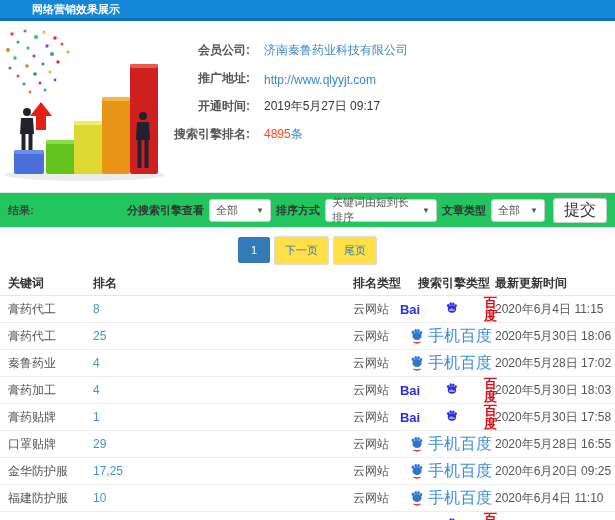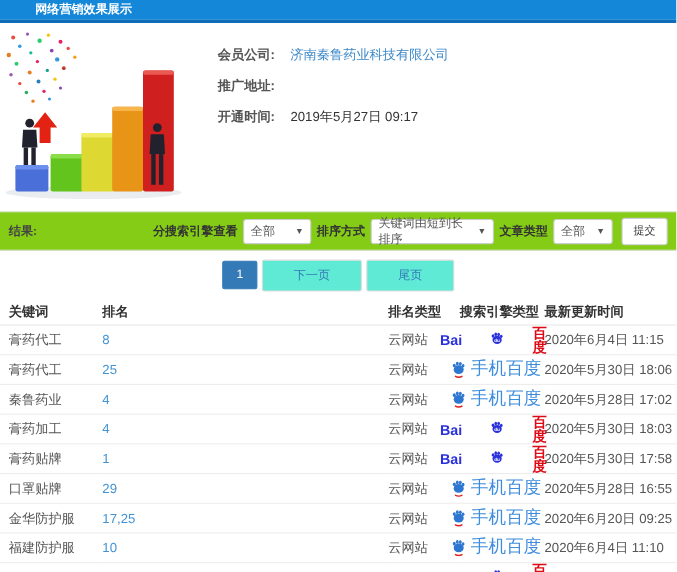--- a/index.html
+++ b/index.html
@@ -17,38 +17,38 @@
   .promo{position:absolute;left:0;top:7px;width:175px;height:155px;}
   .info{position:absolute;left:150px;top:10px;width:460px;}
   .info-row{display:flex;align-items:flex-end;height:28px;font-size:12px;}
   .info-label{width:100px;text-align:right;font-weight:bold;color:#555;flex:none;}
   .info-value{margin-left:14px;color:#333;}
   a.blue-link{color:#3a87c8;text-decoration:none;cursor:pointer;}
   .rank-count{color:#ff4a1a;}
   .rank-unit{color:#3a87c8;}
 
   
-  .filterbar{height:36px;background:#84cc16;border-top:1px solid #e3e3e3;border-bottom:1px solid #e3e3e3;
+  .filterbar{height:36px;background:#22c55e;border-top:1px solid #e3e3e3;border-bottom:1px solid #e3e3e3;
              display:flex;align-items:center;padding:0 8px;box-sizing:border-box;font-size:11px;}
   .result-label{font-weight:bold;color:#444;}
   .filter-group{margin-left:auto;display:flex;align-items:center;}
   .filter-label{font-weight:bold;color:#333;margin:0 5px;}
   .fake-select{background:#fff;border:1px solid #ccc;border-radius:3px;height:23px;
                display:inline-flex;align-items:center;justify-content:space-between;
                padding:0 6px;color:#555;cursor:pointer;box-sizing:border-box;}
   .sel-engine{width:62px;} .sel-sort{width:112px;} .sel-article{width:54px;}
   .caret{font-size:8px;color:#555;margin-left:5px;}
   .submit-btn{height:25px;margin-left:8px;padding:0 10px;background:#fff;border:1px solid #ccc;
-              border-radius:3px;font-size:10px;color:#333;cursor:pointer;
+              border-radius:3px;font-size:16px;color:#333;cursor:pointer;
               font-family:"Liberation Sans","DejaVu Sans",sans-serif;}
 
   
   .pagination{height:44px;display:flex;align-items:center;justify-content:center;}
-  .page-btn{border:1px solid #ddd;background:#5eead4;color:#337ab7;font-size:11px;
-            padding:6px 28px;margin:0 2px;cursor:pointer;border-radius:2px;
+  .page-btn{border:1px solid #ddd;background:#fde047;color:#337ab7;font-size:11px;
+            padding:6px 10px;margin:0 2px;cursor:pointer;border-radius:2px;
             font-family:"Liberation Sans","DejaVu Sans",sans-serif;}
   .page-btn.active{background:#337ab7;border-color:#337ab7;color:#fff;padding:6px 12px;}
 
   
   table.results{width:100%;border-collapse:collapse;font-size:12px;table-layout:fixed;}
   table.results th{height:23px;text-align:left;font-weight:bold;color:#333;
                    border-bottom:1px solid #e8e8e8;padding:0;}
   table.results td{height:26px;border-bottom:1px solid #ededed;padding:0;color:#555;}
   .col-kw{width:85px;padding-left:8px!important;}
   .col-rank{width:260px;}
@@ -143,24 +143,31 @@
       </g>
     </svg>
 
     <div class="info">
       <div class="info-row">
         <span class="info-label">会员公司:</span>
         <a class="blue-link info-value">济南秦鲁药业科技有限公司</a>
       </div>
       <div class="info-row">
         <span class="info-label">推广地址:</span>
+        <a class="blue-link info-value">http://www.qlyyjt.com</a>
       </div>
       <div class="info-row">
         <span class="info-label">开通时间:</span>
         <span class="info-value">2019年5月27日 09:17</span>
+      </div>
+      <div class="info-row">
+        <span class="info-label">搜索引擎排名:</span>
+        <span class="info-value">
+          <span class="rank-count">4895</span><span class="rank-unit">条</span>
+        </span>
       </div>
     </div>
   </div>
 
   <div class="filterbar">
     <span class="result-label">结果:</span>
     <div class="filter-group">
       <span class="filter-label">分搜索引擎查看</span>
       <div class="fake-select sel-engine">
         <span>全部</span>

